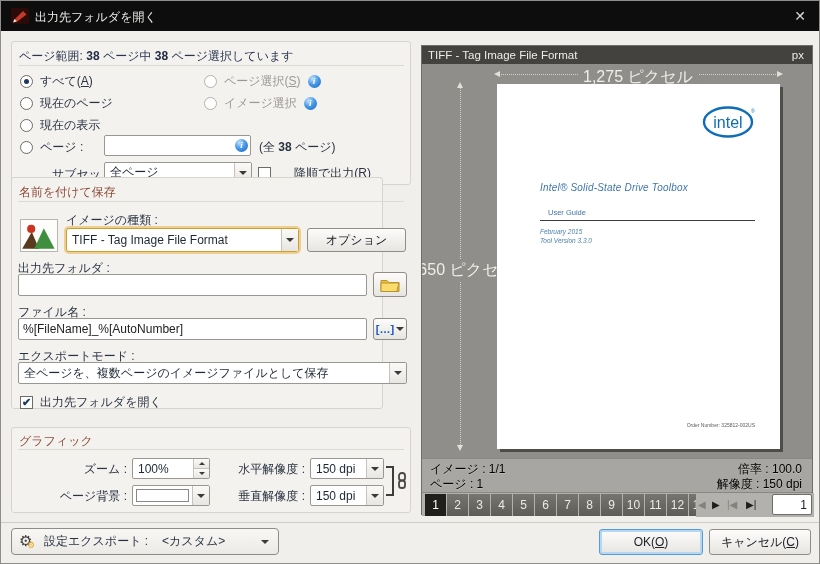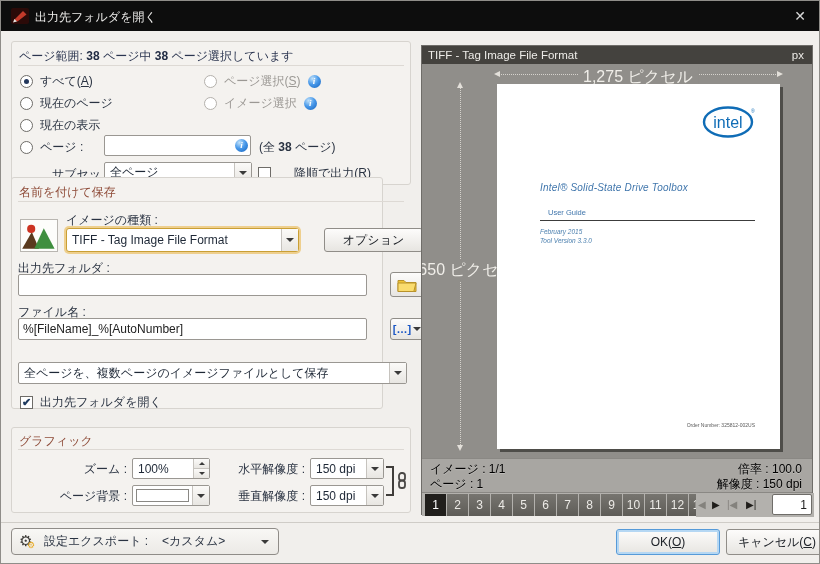--- a/index.html
+++ b/index.html
@@ -38,21 +38,21 @@
   .dd .txt{padding-left:5px;flex:1;white-space:nowrap;overflow:hidden;font-size:12px;color:#1e2836;}
   .dd-btn{width:16px;align-self:stretch;border-left:1px solid #c6c3be;
           background:linear-gradient(#fbfaf8,#e8e6e2);display:flex;align-items:center;justify-content:center;flex:none;}
   .tri-d{width:0;height:0;border-left:4px solid transparent;border-right:4px solid transparent;
          border-top:4px solid #3a3a3a;}
   .tri-u{width:0;height:0;border-left:4px solid transparent;border-right:4px solid transparent;
          border-bottom:4px solid #3a3a3a;}
   .dd.focus{border:1px solid #c99f35;box-shadow:0 0 0 2px rgba(233,178,62,.55);border-radius:3px;}
   .btn{background:linear-gradient(#fdfcfb,#e7e5e1);border:1px solid #908d88;border-radius:3px;
        box-sizing:border-box;display:flex;align-items:center;justify-content:center;
-       font-size:12px;color:#20242a;margin-left:17px;}
+       font-size:12px;color:#20242a;}
   .btn-ok{border:1px solid #569ad8;box-shadow:inset 0 0 0 2px #b5d7f3;}
   .info{width:13px;height:13px;border-radius:50%;flex:none;
         background:radial-gradient(circle at 35% 28%,#c2e2fa,#4a9aea 45%,#1160bd);
         color:#fff;font:bold italic 9px "Liberation Serif",serif;text-align:center;line-height:13px;}
   .spin-btn{height:9px;width:15px;background:linear-gradient(#fbfaf8,#e8e6e2);
         border-left:1px solid #c6c3be;display:flex;align-items:center;justify-content:center;}
   .spin-btn .tri-d{border-left-width:3px;border-right-width:3px;border-top-width:3px;}
   .spin-btn .tri-u{border-left-width:3px;border-right-width:3px;border-bottom-width:3px;}
   
   .rpanel{left:420px;top:44px;width:392px;height:470px;border:1px solid #6f6d69;box-sizing:border-box;}
@@ -193,20 +193,21 @@
       </svg>
     </div>
 
     <div class="abs lbl" style="left:6px;top:126px">ファイル名 :</div>
     <input class="tin abs" style="left: 6px; top: 140px; width: 349px; height: 22px;" value="%[FileName]_%[AutoNumber]">
     <div class="btn abs" style="left:361px;top:140px;width:34px;height:22px;padding:0 2px;gap:2px">
       <span style="color:#1a56c4;font-weight:bold;font-size:11px">[…]</span>
       <span class="tri-d"></span>
     </div>
 
+    <div class="abs lbl" style="left:6px;top:170px">エクスポートモード :</div>
     <div class="dd" style="left:6px;top:184px;width:389px;height:22px">
       <span class="txt">全ページを、複数ページのイメージファイルとして保存</span>
       <span class="dd-btn">
           <span class="tri-d"></span>
         </span>
     </div>
 
     <div class="abs" style="left:8px;top:216px;display:flex;align-items:center;gap:7px">
       <span class="chk">✔</span>
       <span class="lbl">出力先フォルダを開く</span>

